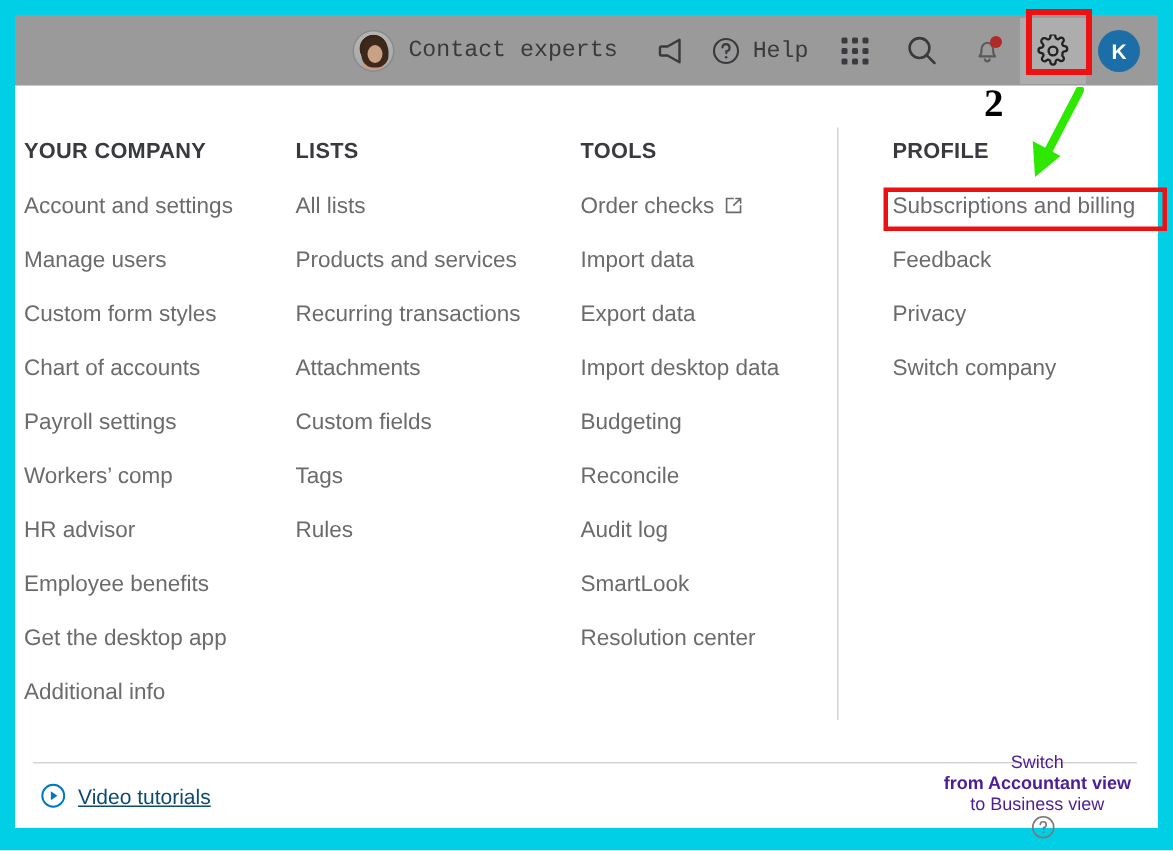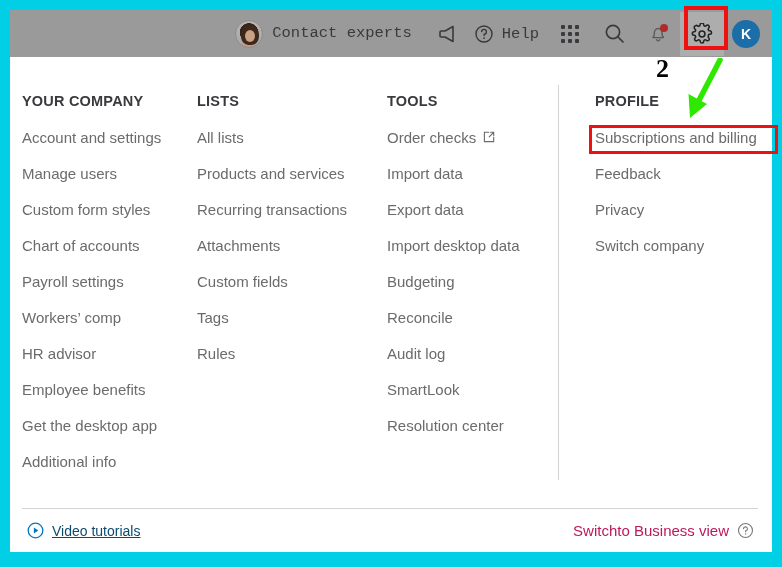--- a/index.html
+++ b/index.html
@@ -110,21 +110,21 @@
     width: 762px; height: 495px;
     background: #ffffff;
   }
   .columns {
     position: absolute;
     left: 0; top: 0; right: 0;
     height: 432px;
     display: flex;
   }
   .col { padding-top: 37px; }
-  .col-company { width: 187px; padding-left: 12px; }
+  .col-company { width: 187px; padding-left: 6px; }
   .col-lists   { width: 190px; }
   .col-tools   { width: 170px; }
   .col-profile { width: 205px; padding-left: 38px; }
 
   .col-head {
     font-size: 14.5px;
     font-weight: 700;
     color: #393a3d;
     letter-spacing: .2px;
     margin-bottom: 20px;
@@ -165,24 +165,25 @@
   .video-tut {
     display: flex; align-items: center;
     color: #0c4a6e;
     font-size: 14px;
     cursor: pointer;
   }
   .video-tut .vt-label { text-decoration: underline; margin-left: 8px; }
   .switch-view {
     margin-left: auto;
     display: flex; align-items: center;
-    color: #be185d;
-    font-size: 15px;
+    color: #4c1d95;
+    font-size: 12px;
     cursor: pointer;
     white-space: nowrap;
+    flex-direction: column;
   }
   .switch-view b { font-weight: 700; }
   .sv-help { margin-left: 8px; display: inline-flex; }
 
   
   .sub-highlight {
     position: absolute;
     left: 589px; top: 125px;
     width: 189px; height: 29px;
     border: 3px solid #ee1111;
@@ -346,20 +347,21 @@
           <svg width="17" height="17" viewBox="0 0 17 17" fill="none" stroke="#0077c5" stroke-width="1.3">
             <circle cx="8.5" cy="8.5" r="7.3"></circle>
             <path d="M6.9 5.5l4.4 3-4.4 3z" fill="#0077c5" stroke="none"></path>
           </svg>
         </span>
         <span class="vt-label">Video tutorials</span>
       </div>
 
       <div class="switch-view">
         <span>Switch </span>
+          <b>from Accountant view</b>
           <span> to Business view</span>
         <span class="sv-help">
           <svg width="17" height="17" viewBox="0 0 18 18" fill="none" stroke="#7a7a7a" stroke-width="1.2">
             <circle cx="9" cy="9" r="7.4"></circle>
             <path d="M6.9 7a2.1 2.1 0 1 1 2.3 2.3v1.1" stroke-linecap="round"></path>
             <circle cx="9.15" cy="12.6" r=".75" fill="#7a7a7a" stroke="none"></circle>
           </svg>
         </span>
       </div>
     </div>

